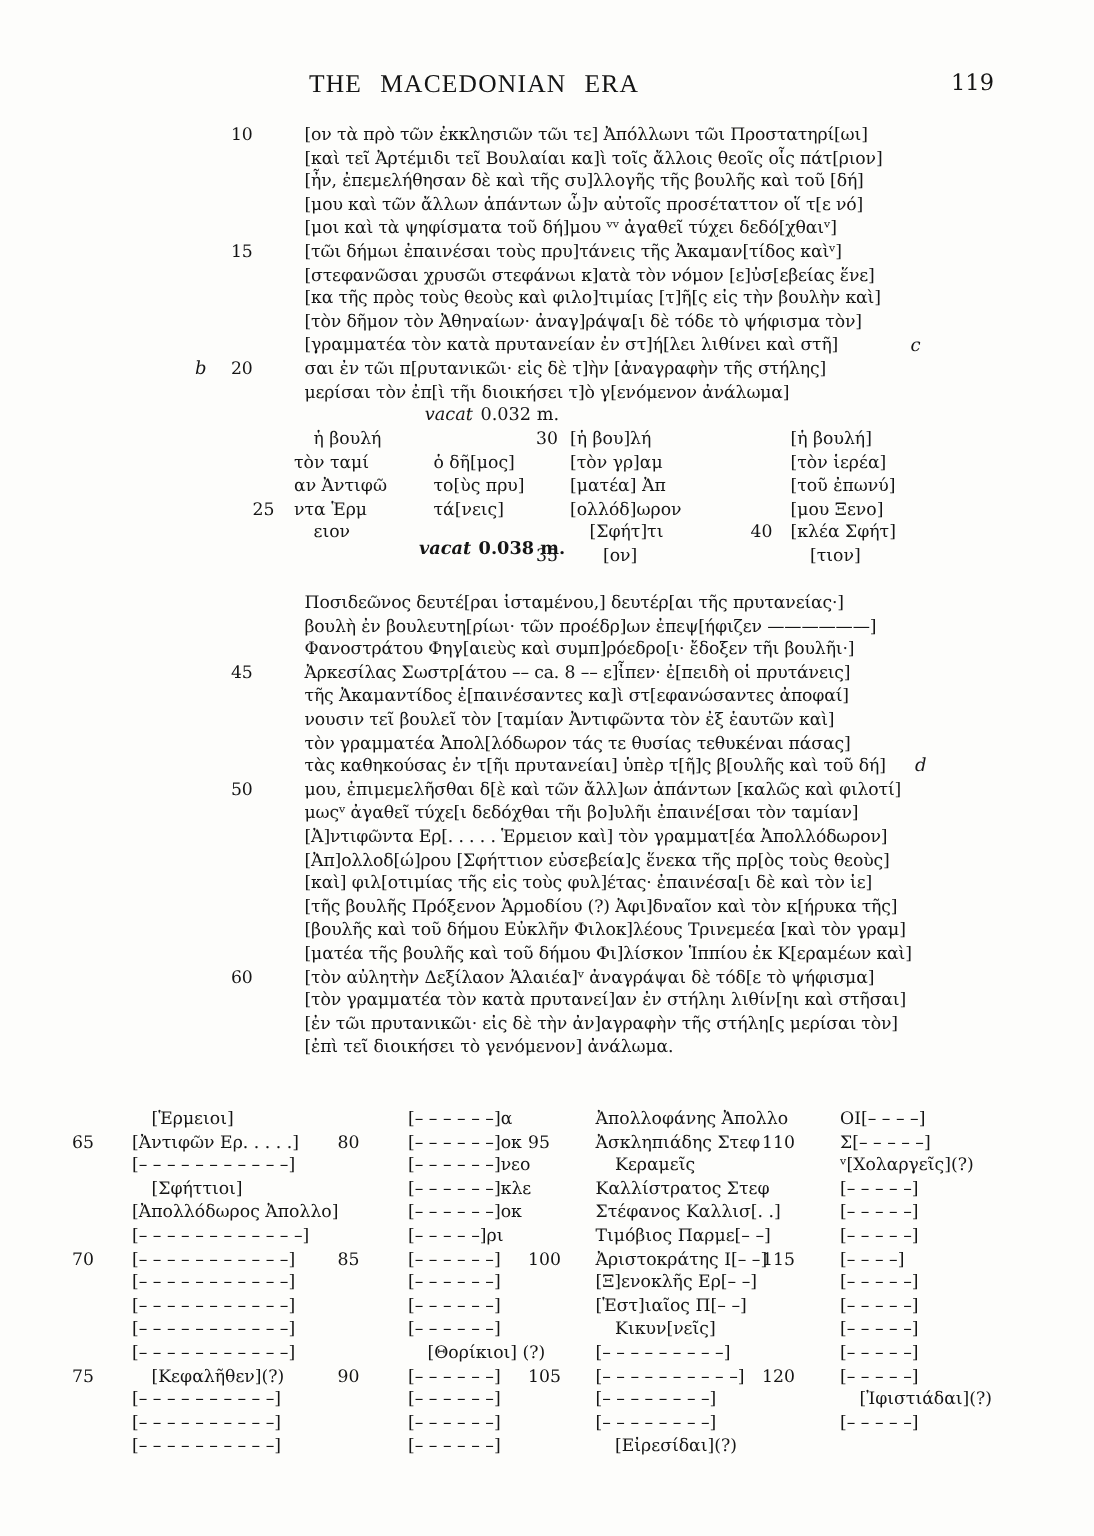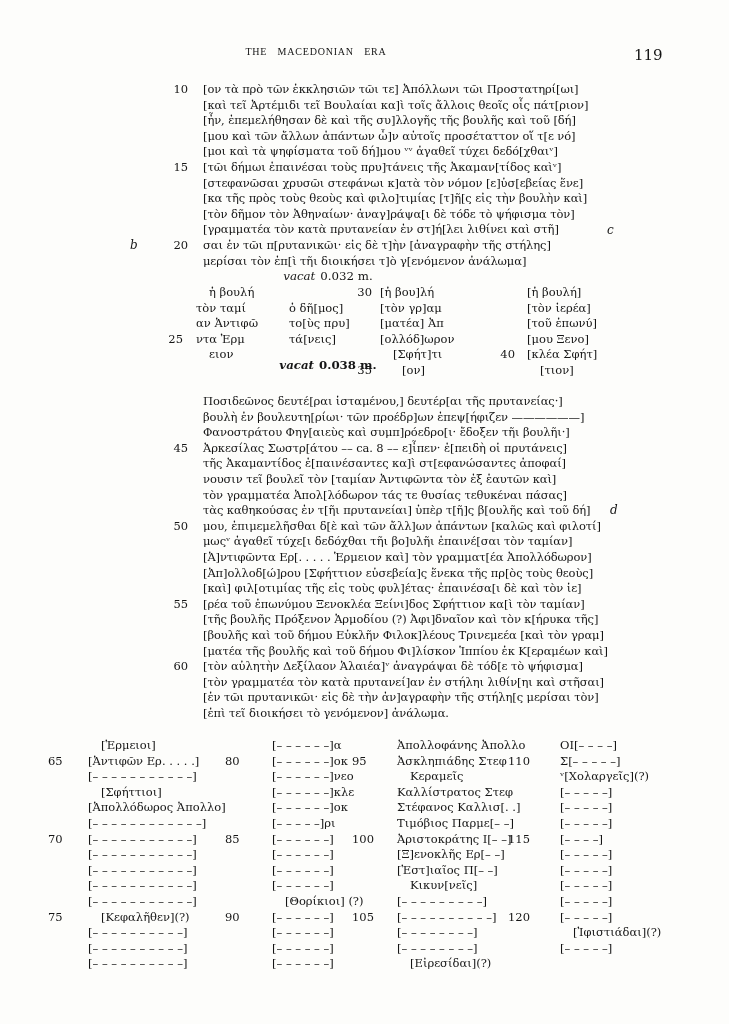--- a/index.html
+++ b/index.html
@@ -5,31 +5,31 @@
   html,body{margin:0;padding:0;background:#e9e9e9;}
   .sheet{
     position:relative;width:729px;height:1024px;margin:0 auto;
     background:#fdfdfb;color:#151515;overflow:hidden;
     font-family:"DejaVu Serif","Liberation Serif",serif;
   }
   
   .title{
     position:absolute;top:46px;left:156px;width:320px;text-align:center;
     font-family:"Liberation Serif","DejaVu Serif",serif;
-    font-size:10px;letter-spacing:0.8px;word-spacing:7px;white-space:nowrap;
+    font-size:17px;letter-spacing:0.8px;word-spacing:7px;white-space:nowrap;
   }
   .pagenum{position:absolute;top:46px;left:634px;font-size:15px;}
 
   
   .block{position:absolute;left:0;right:0;padding-left:130px;}
   #block1{top:82px;}
   #block2{top:394px;}
   .line{display:flex;height:15.6px;line-height:15.6px;font-size:11.5px;white-space:nowrap;letter-spacing:-0.1px;}
   .marg{width:24px;font-style:italic;font-size:12px;}
-  .ln{width:34px;text-align:right;}
+  .ln{width:34px;text-align:left;}
   .txt{margin-left:15px;}
 
   
   .vacat{position:absolute;left:203px;width:250px;text-align:center;font-size:11.8px;height:15.6px;line-height:15.6px;}
   #vacat1{top:269px;}
   #vacat2{top:358px;font-weight:bold;}
   .vacat-word{font-style:italic;margin-right:5px;}
 
   
   #crown{position:absolute;top:285px;left:0;right:0;height:94px;margin-left:24px;}
@@ -343,25 +343,20 @@
         <span class="ln"></span>
         <span class="txt">[Ἀπ]ολλοδ[ώ]ρου [Σφήττιον εὐσεβεία]ς ἕνεκα τῆς πρ[ὸς τοὺς θεοὺς]</span>
       </div>
 
       <div class="line">
         <span class="marg"></span>
         <span class="ln"></span>
         <span class="txt">[καὶ] φιλ[οτιμίας τῆς εἰς τοὺς φυλ]έτας· ἐπαινέσα[ι δὲ καὶ τὸν ἱε]</span>
       </div>
 
-      <div class="line">
-        <span class="marg"></span>
-        <span class="ln">55</span>
-        <span class="txt">[ρέα τοῦ ἐπωνύμου Ξενοκλέα Ξείνι]δος Σφήττιον κα[ὶ τὸν ταμίαν]</span>
-      </div>
 
       <div class="line">
         <span class="marg"></span>
         <span class="ln"></span>
         <span class="txt">[τῆς βουλῆς Πρόξενον Ἁρμοδίου (?) Ἀφι]δναῖον καὶ τὸν κ[ήρυκα τῆς]</span>
       </div>
 
       <div class="line">
         <span class="marg"></span>
         <span class="ln"></span>

